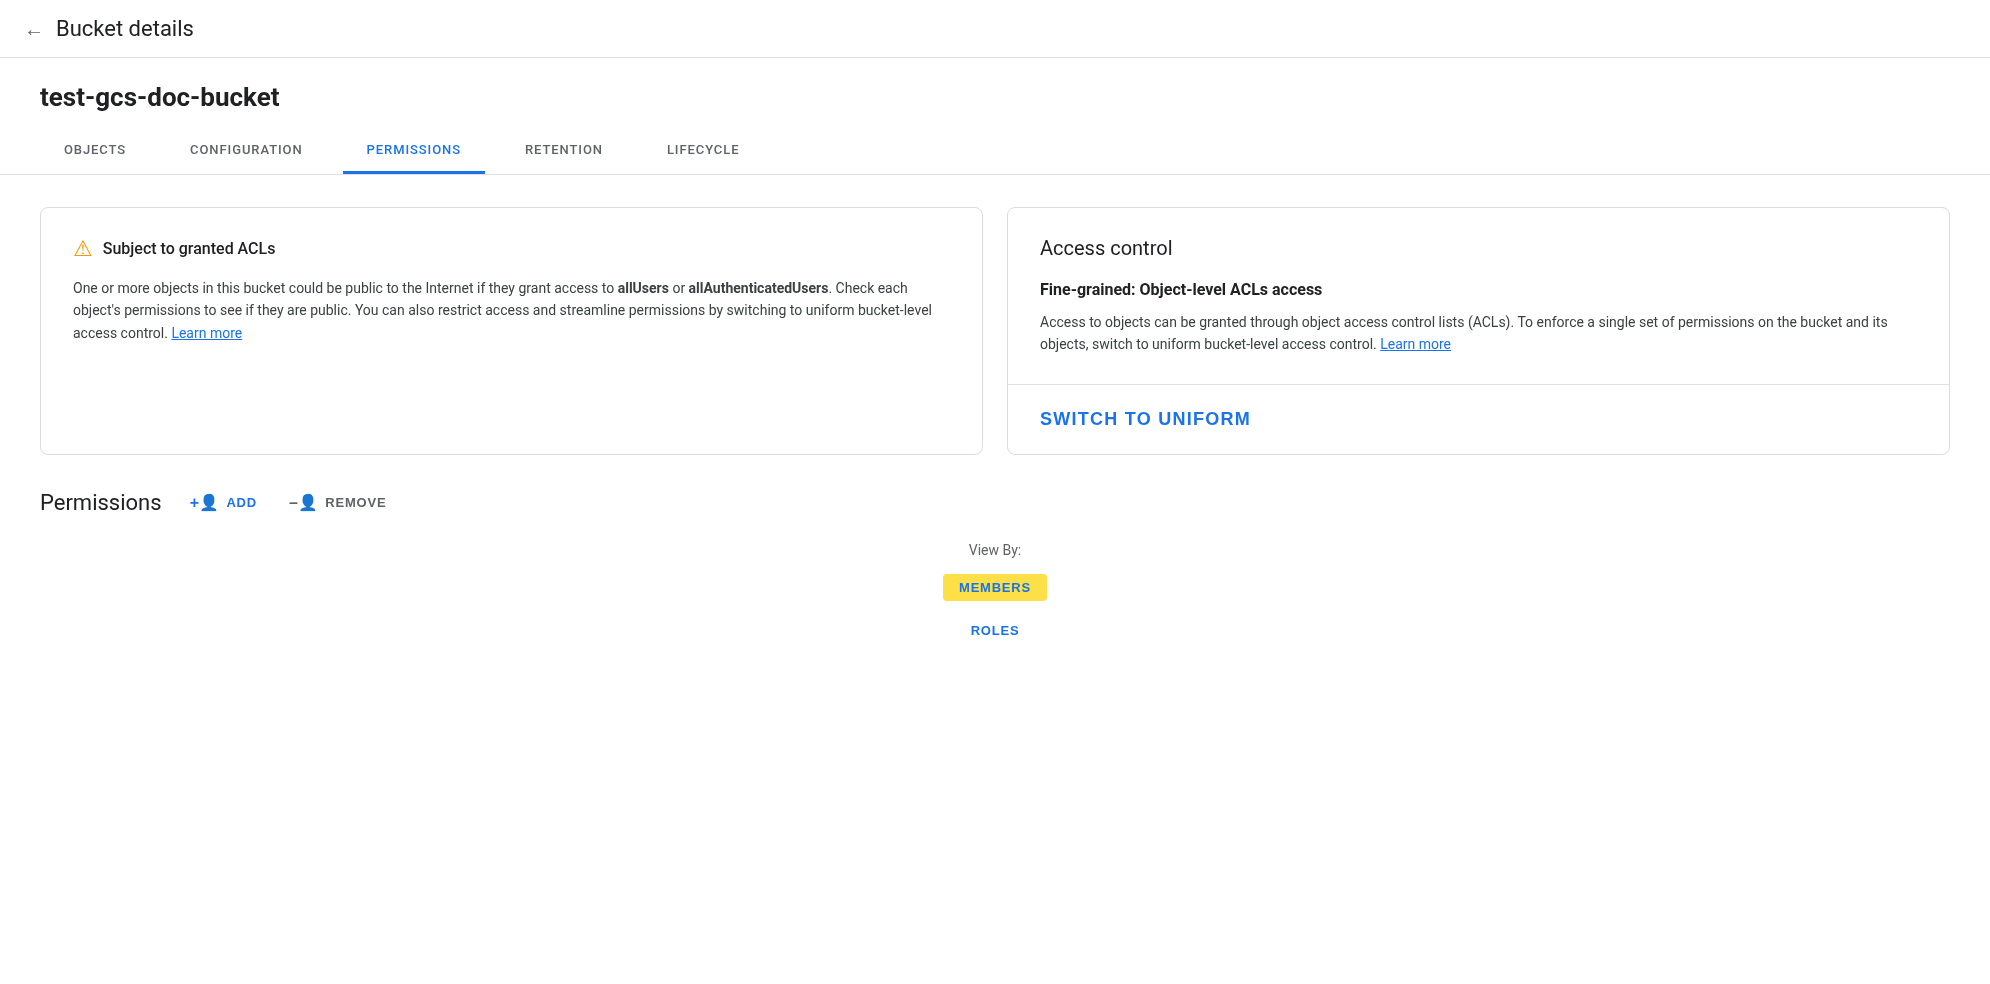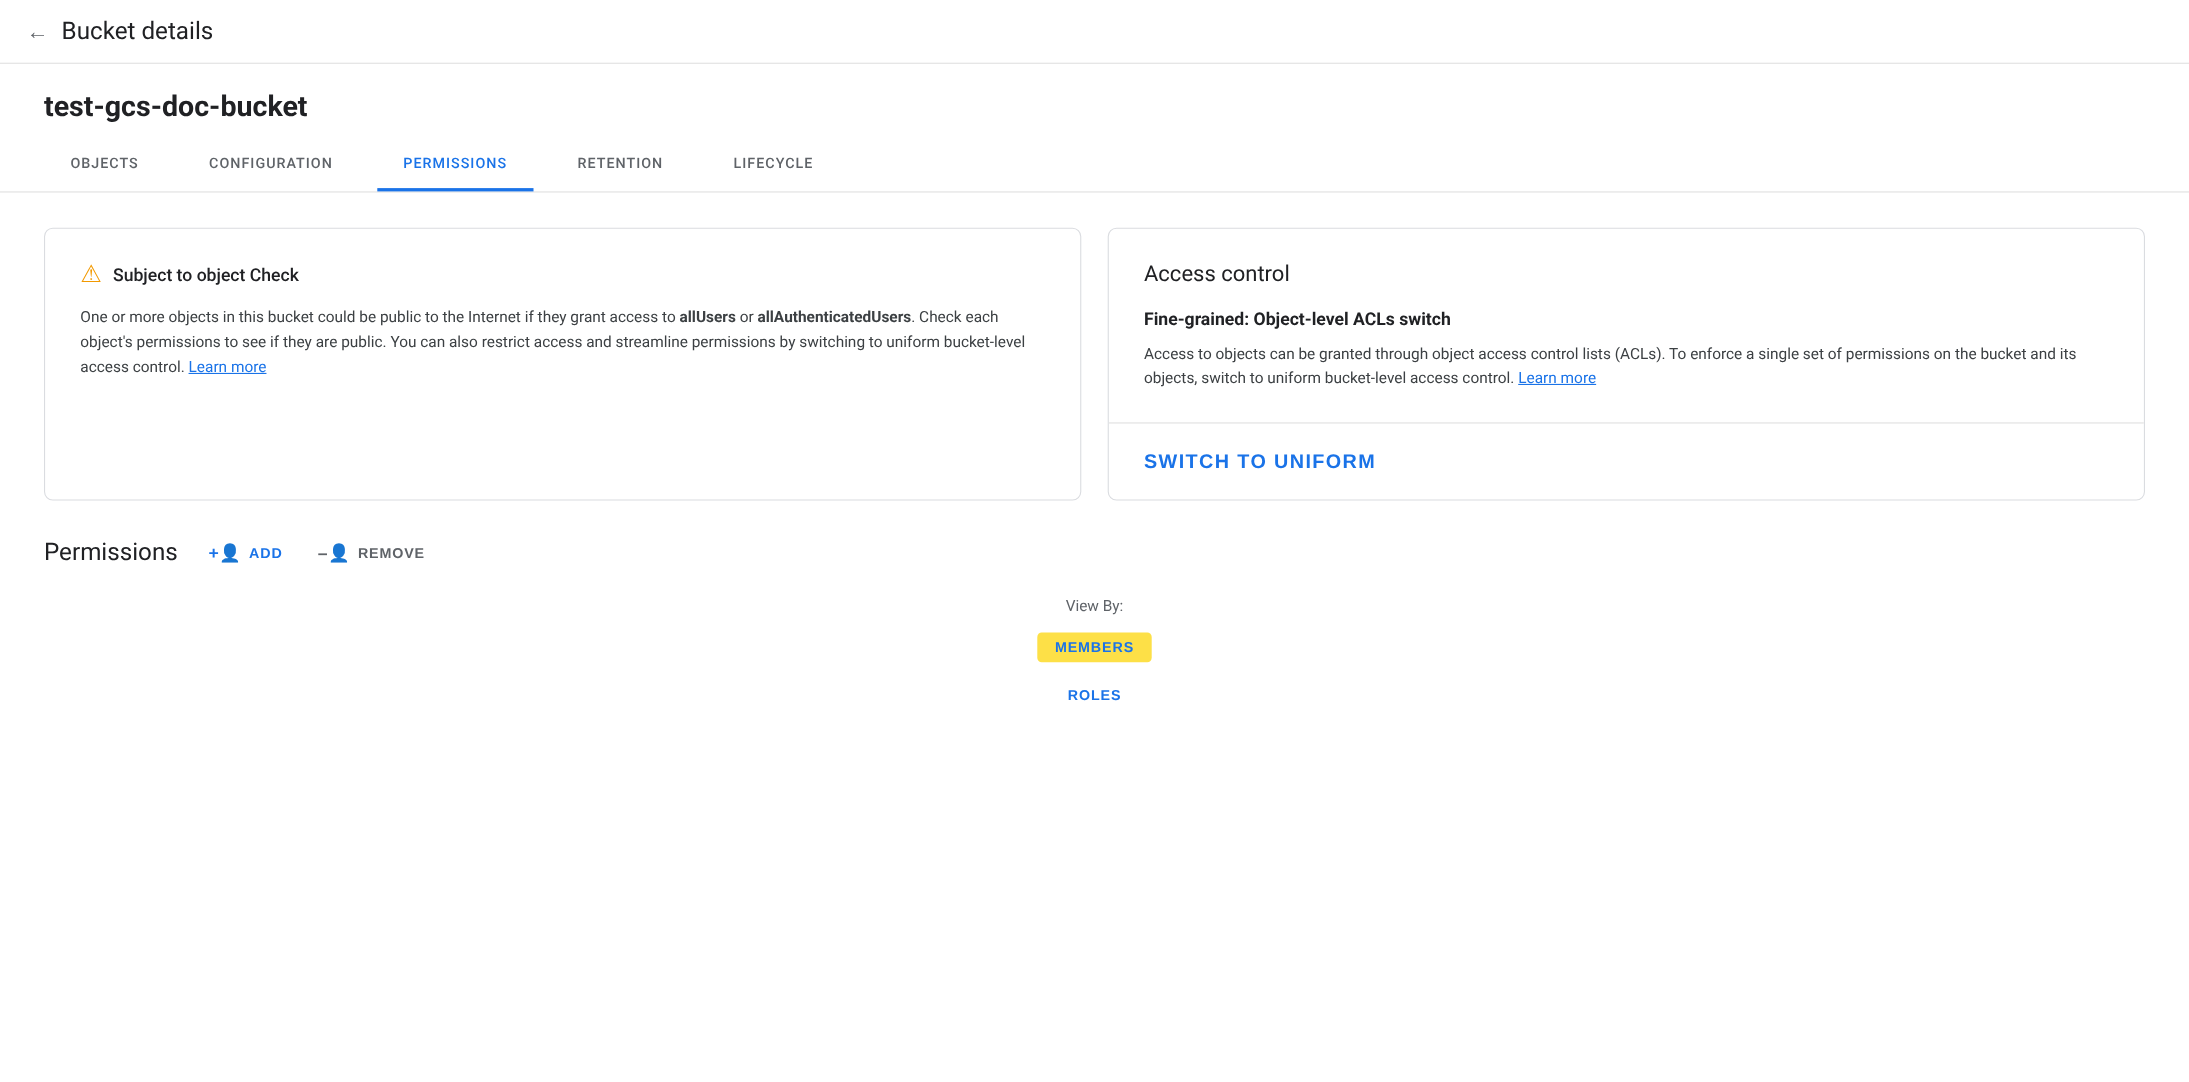--- a/index.html
+++ b/index.html
@@ -242,32 +242,32 @@
 </div>
 
 <div class="main-content">
 
   <div class="cards-row">
 
     <div class="card">
       <div class="card-body">
         <div class="warning-row">
           <span class="warning-icon">⚠</span>
-          <span class="warning-label">Subject to object Check</span>
+          <span class="warning-label">Subject to granted ACLs</span>
         </div>
         <p class="card-description">
           One or more objects in this bucket could be public to the Internet if they grant access to <strong>allUsers</strong> or <strong>allAuthenticatedUsers</strong>. Check each object's permissions to see if they are public. You can also restrict access and streamline permissions by switching to uniform bucket-level access control. <a class="link">Learn more</a>
         </p>
       </div>
     </div>
 
     <div class="card">
       <div class="card-body">
         <div class="card-title">Access control</div>
-        <div class="access-control-title">Fine-grained: Object-level ACLs switch</div>
+        <div class="access-control-title">Fine-grained: Object-level ACLs access</div>
         <p class="access-description">
           Access to objects can be granted through object access control lists (ACLs). To enforce a single set of permissions on the bucket and its objects, switch to uniform bucket-level access control. <a class="link">Learn more</a>
         </p>
       </div>
       <div class="card-footer">
         <button class="switch-btn">SWITCH TO UNIFORM</button>
       </div>
     </div>
 
   </div>

